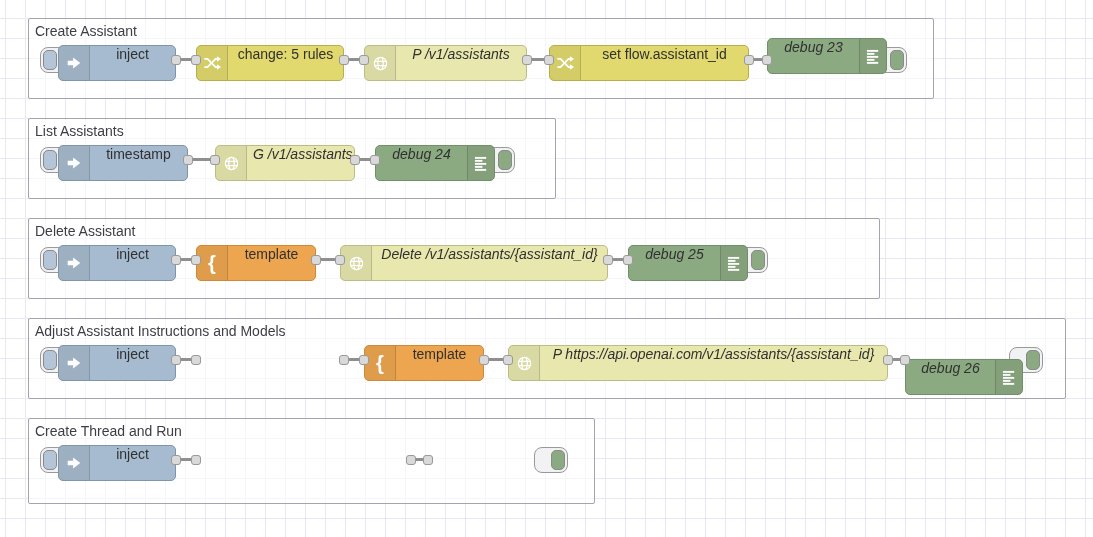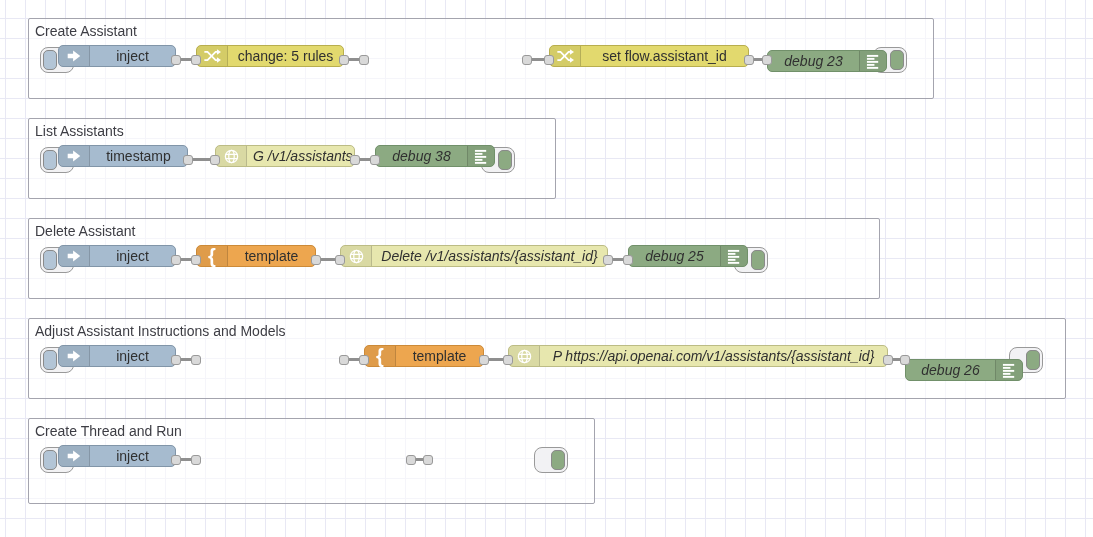--- a/index.html
+++ b/index.html
@@ -23,24 +23,24 @@
     box-sizing:border-box;
     z-index:0;
     text-align:center;
   }
   .group-label{
     position:absolute;top:4px;left:6px;
     font-size:14px;color:var(--group-label,#3d3d44);
     white-space:nowrap;
   }
   .node{
-    position:absolute;height:22px;
+    position:absolute;height:36px;
     border:1px solid;border-radius:5px;
     box-sizing:border-box;
-    display:flex;align-items:center;
+    display:flex;
     z-index:3;
   }
   .node-label{
     flex:1;text-align:center;
     font-size:14px;color:var(--label,#303030);
     white-space:nowrap;padding:0 6px;overflow:hidden;
   }
   .italic .node-label{font-style:italic;}
   .icon-region{
     width:30px;height:100%;flex:none;
@@ -119,36 +119,48 @@
             <path d="M1.5 5.5h3.5l9 9h2.5"></path>
             <path d="M1.5 14.5h3.5l9-9h2.5"></path>
           </g>
           <path fill="#fff" d="M15.5 2.5l4.5 3-4.5 3z"></path>
           <path fill="#fff" d="M15.5 11.5l4.5 3-4.5 3z"></path>
         </svg>
       </span>
     <span class="node-label">change: 5 rules</span>
   </div>
 
+  <div class="node t-http italic" style="left:364px;top:45px;width:163px">
+    <span class="icon-region">
+        <svg viewBox="0 0 20 20" width="17" height="17">
+          <g fill="none" stroke="#fff" stroke-width="1.5">
+            <circle cx="10" cy="10" r="7.2"></circle>
+            <ellipse cx="10" cy="10" rx="3.2" ry="7.2"></ellipse>
+            <path d="M3.2 7.6h13.6M3.2 12.4h13.6"></path>
+          </g>
+        </svg>
+      </span>
+    <span class="node-label">P /v1/assistants</span>
+  </div>
 
   <div class="node t-change" style="left:549px;top:45px;width:200px">
     <span class="icon-region">
         <svg viewBox="0 0 20 20" width="18" height="18">
           <g fill="none" stroke="#fff" stroke-width="2">
             <path d="M1.5 5.5h3.5l9 9h2.5"></path>
             <path d="M1.5 14.5h3.5l9-9h2.5"></path>
           </g>
           <path fill="#fff" d="M15.5 2.5l4.5 3-4.5 3z"></path>
           <path fill="#fff" d="M15.5 11.5l4.5 3-4.5 3z"></path>
         </svg>
       </span>
     <span class="node-label">set flow.assistant_id</span>
   </div>
 
-  <div class="node t-debug italic" style="left:767px;top:50px;width:120px">
+  <div class="node t-debug italic" style="left:767px;top:38px;width:120px">
     <span class="node-label">debug 23</span>
     <span class="icon-region right">
         <svg viewBox="0 0 16 16" width="15" height="15">
           <g fill="#fff">
             <rect x="1" y="1" width="12" height="2"></rect>
             <rect x="1" y="4.2" width="8" height="2"></rect>
             <rect x="1" y="7.4" width="12" height="2"></rect>
             <rect x="1" y="10.6" width="8" height="2"></rect>
             <rect x="1" y="13.8" width="12" height="2"></rect>
           </g>
@@ -195,21 +207,21 @@
             <circle cx="10" cy="10" r="7.2"></circle>
             <ellipse cx="10" cy="10" rx="3.2" ry="7.2"></ellipse>
             <path d="M3.2 7.6h13.6M3.2 12.4h13.6"></path>
           </g>
         </svg>
       </span>
     <span class="node-label">G /v1/assistants</span>
   </div>
 
   <div class="node t-debug italic" style="left:375px;top:145px;width:120px">
-    <span class="node-label">debug 38</span>
+    <span class="node-label">debug 24</span>
     <span class="icon-region right">
         <svg viewBox="0 0 16 16" width="15" height="15">
           <g fill="#fff">
             <rect x="1" y="1" width="12" height="2"></rect>
             <rect x="1" y="4.2" width="8" height="2"></rect>
             <rect x="1" y="7.4" width="12" height="2"></rect>
             <rect x="1" y="10.6" width="8" height="2"></rect>
             <rect x="1" y="13.8" width="12" height="2"></rect>
           </g>
         </svg>

